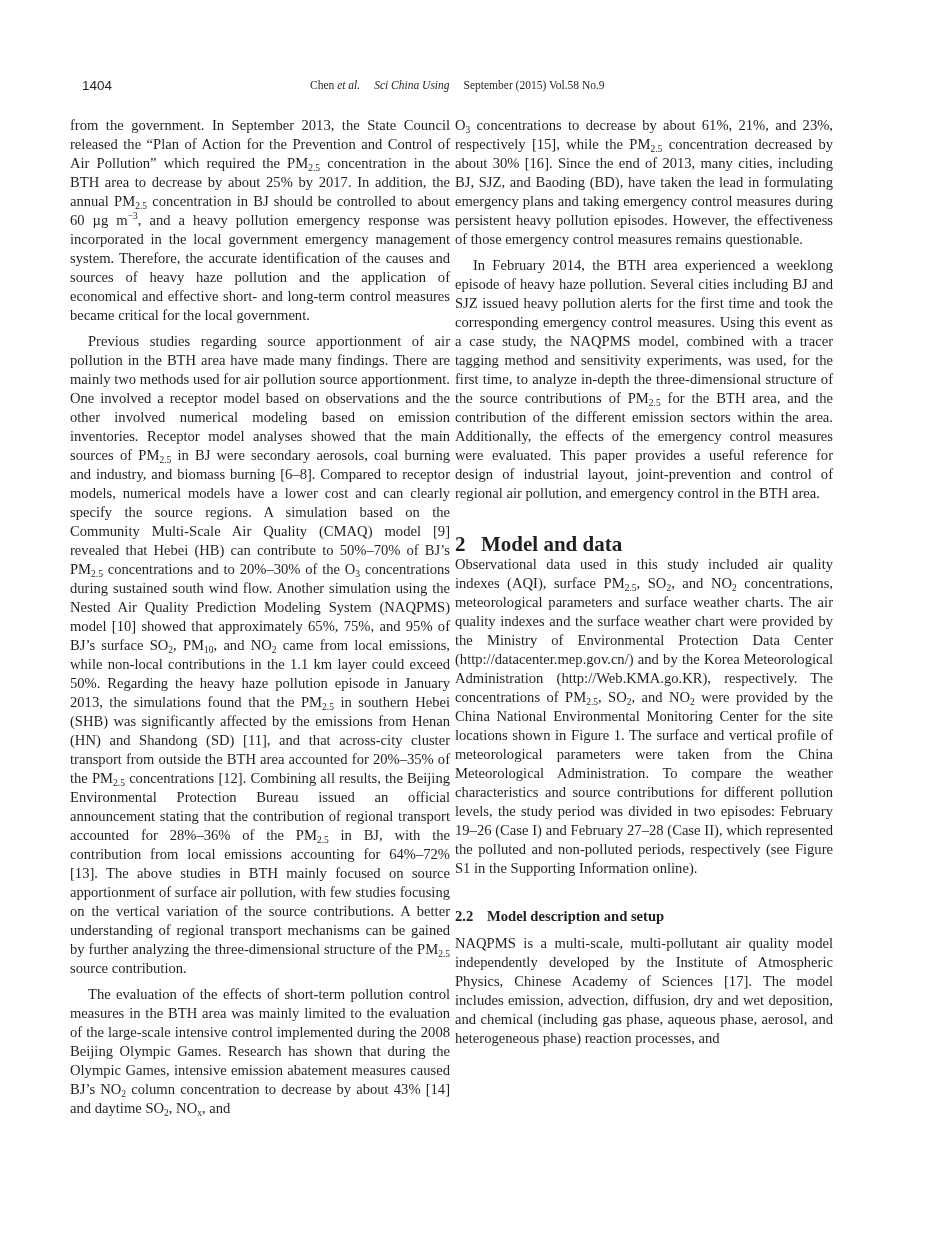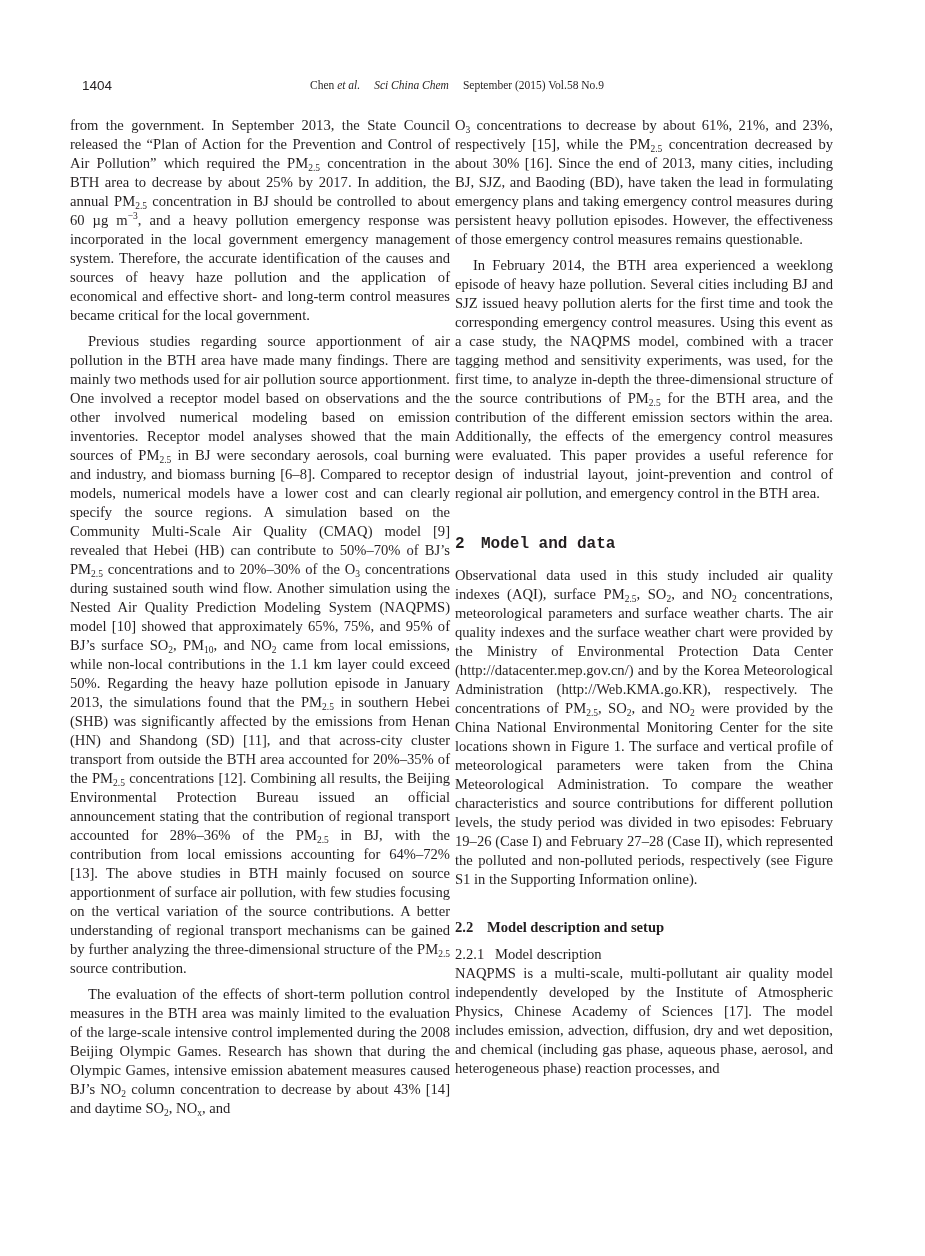--- a/index.html
+++ b/index.html
@@ -9,46 +9,45 @@
   .running { position: absolute; left: 240px; top: 1px; font-family: "Liberation Serif", serif; font-size: 11.5px; white-space: nowrap; }
   .running i { font-style: italic; font-family: Liberation Serif, serif; }
   .running .sp { display: inline-block; width: 14px; }
   .col { position: absolute; top: 116px; font-family: "Liberation Serif", serif; font-size: 14.6px; line-height: 19px; text-align: justify; hyphens: none; }
   .col-left { left: 70px; width: 380px; }
   .col-right { left: 455px; width: 378px; }
   .col p { margin: 0; }
   .col p.indent { text-indent: 18px; margin-top: 7px; }
   sub { font-size: 9.5px; line-height: 0; vertical-align: -3px; }
   sup { font-size: 9.5px; line-height: 0; vertical-align: 6px; }
-  .h1 { font-family: Liberation Mono, monospace; font-weight: bold; font-size: 16px; margin: 30px 0 11px 0; line-height: 22px; }
+  .h1 { font-family: Liberation Serif, serif; font-weight: bold; font-size: 21px; margin: 30px 0 0 0; line-height: 22px; }
   .h2 { font-family: "Liberation Serif", serif; font-weight: bold; font-size: 14.6px; margin: 9px 0 12px 0; line-height: 19px; }
   .h2b { margin-top: 29px; margin-bottom: 8px; }
   .h3 { font-family: "Liberation Serif", serif; font-size: 14.6px; margin: 0; line-height: 19px; }
   .num { display: inline-block; width: 26px; }
   .num2 { display: inline-block; width: 32px; }
   .num3 { display: inline-block; width: 40px; }
 </style>
 </head>
 <body>
 
 <div class="header">
   <span class="page-num">1404</span>
-  <span class="running"><span>Chen</span> <i>et al.</i><span class="sp"></span><i>Sci China Chem</i><span class="sp"></span><span>September (2015) Vol.58 No.9</span></span>
+  <span class="running"><span>Chen</span> <i>et al.</i><span class="sp"></span><i>Sci China Using</i><span class="sp"></span><span>September (2015) Vol.58 No.9</span></span>
 </div>
 
 <div class="col col-left">
   <p><span>from the government. In September 2013, the State Council released the “Plan of Action for the Prevention and Control of Air Pollution” which required the PM</span><sub>2.5</sub><span> concentration in the BTH area to decrease by about 25% by 2017. In addition, the annual PM</span><sub>2.5</sub><span> concentration in BJ should be controlled to about 60 µg m</span><sup>−3</sup><span>, and a heavy pollution emergency response was incorporated in the local government emergency management system. Therefore, the accurate identification of the causes and sources of heavy haze pollution and the application of economical and effective short- and long-term control measures became critical for the local government.</span></p>
   <p class="indent"><span>Previous studies regarding source apportionment of air pollution in the BTH area have made many findings. There are mainly two methods used for air pollution source apportionment. One involved a receptor model based on observations and the other involved numerical modeling based on emission inventories. Receptor model analyses showed that the main sources of PM</span><sub>2.5</sub><span> in BJ were secondary aerosols, coal burning and industry, and biomass burning [6–8]. Compared to receptor models, numerical models have a lower cost and can clearly specify the source regions. A simulation based on the Community Multi-Scale Air Quality (CMAQ) model [9] revealed that Hebei (HB) can contribute to 50%–70% of BJ’s PM</span><sub>2.5</sub><span> concentrations and to 20%–30% of the O</span><sub>3</sub><span> concentrations during sustained south wind flow. Another simulation using the Nested Air Quality Prediction Modeling System (NAQPMS) model [10] showed that approximately 65%, 75%, and 95% of BJ’s surface SO</span><sub>2</sub><span>, PM</span><sub>10</sub><span>, and NO</span><sub>2</sub><span> came from local emissions, while non-local contributions in the 1.1 km layer could exceed 50%. Regarding the heavy haze pollution episode in January 2013, the simulations found that the PM</span><sub>2.5</sub><span> in southern Hebei (SHB) was significantly affected by the emissions from Henan (HN) and Shandong (SD) [11], and that across-city cluster transport from outside the BTH area accounted for 20%–35% of the PM</span><sub>2.5</sub><span> concentrations [12]. Combining all results, the Beijing Environmental Protection Bureau issued an official announcement stating that the contribution of regional transport accounted for 28%–36% of the PM</span><sub>2.5</sub><span> in BJ, with the contribution from local emissions accounting for 64%–72% [13]. The above studies in BTH mainly focused on source apportionment of surface air pollution, with few studies focusing on the vertical variation of the source contributions. A better understanding of regional transport mechanisms can be gained by further analyzing the three-dimensional structure of the PM</span><sub>2.5</sub><span> source contribution.</span></p>
   <p class="indent"><span>The evaluation of the effects of short-term pollution control measures in the BTH area was mainly limited to the evaluation of the large-scale intensive control implemented during the 2008 Beijing Olympic Games. Research has shown that during the Olympic Games, intensive emission abatement measures caused BJ’s NO</span><sub>2</sub><span> column concentration to decrease by about 43% [14] and daytime SO</span><sub>2</sub><span>, NO</span><sub>x</sub><span>, and</span></p>
 </div>
 
 <div class="col col-right">
   <p><span>O</span><sub>3</sub><span> concentrations to decrease by about 61%, 21%, and 23%, respectively [15], while the PM</span><sub>2.5</sub><span> concentration decreased by about 30% [16]. Since the end of 2013, many cities, including BJ, SJZ, and Baoding (BD), have taken the lead in formulating emergency plans and taking emergency control measures during persistent heavy pollution episodes. However, the effectiveness of those emergency control measures remains questionable.</span></p>
   <p class="indent"><span>In February 2014, the BTH area experienced a weeklong episode of heavy haze pollution. Several cities including BJ and SJZ issued heavy pollution alerts for the first time and took the corresponding emergency control measures. Using this event as a case study, the NAQPMS model, combined with a tracer tagging method and sensitivity experiments, was used, for the first time, to analyze in-depth the three-dimensional structure of the source contributions of PM</span><sub>2.5</sub><span> for the BTH area, and the contribution of the different emission sectors within the area. Additionally, the effects of the emergency control measures were evaluated. This paper provides a useful reference for design of industrial layout, joint-prevention and control of regional air pollution, and emergency control in the BTH area.</span></p>
 
   <div class="h1"><span class="num">2</span><span>Model and data</span></div>
 
   <p><span>Observational data used in this study included air quality indexes (AQI), surface PM</span><sub>2.5</sub><span>, SO</span><sub>2</sub><span>, and NO</span><sub>2</sub><span> concentrations, meteorological parameters and surface weather charts. The air quality indexes and the surface weather chart were provided by the Ministry of Environmental Protection Data Center (http://datacenter.mep.gov.cn/) and by the Korea Meteorological Administration (http://Web.KMA.go.KR), respectively. The concentrations of PM</span><sub>2.5</sub><span>, SO</span><sub>2</sub><span>, and NO</span><sub>2</sub><span> were provided by the China National Environmental Monitoring Center for the site locations shown in Figure 1. The surface and vertical profile of meteorological parameters were taken from the China Meteorological Administration. To compare the weather characteristics and source contributions for different pollution levels, the study period was divided in two episodes: February 19–26 (Case I) and February 27–28 (Case II), which represented the polluted and non-polluted periods, respectively (see Figure S1 in the Supporting Information online).</span></p>
 
   <div class="h2 h2b"><span class="num2">2.2</span><span>Model description and setup</span></div>
-  <div class="h3"><span class="num3">2.2.1</span><span>Model description</span></div>
   <p><span>NAQPMS is a multi-scale, multi-pollutant air quality model independently developed by the Institute of Atmospheric Physics, Chinese Academy of Sciences [17]. The model includes emission, advection, diffusion, dry and wet deposition, and chemical (including gas phase, aqueous phase, aerosol, and heterogeneous phase) reaction processes, and</span></p>
 </div>
 
 </body></html>

